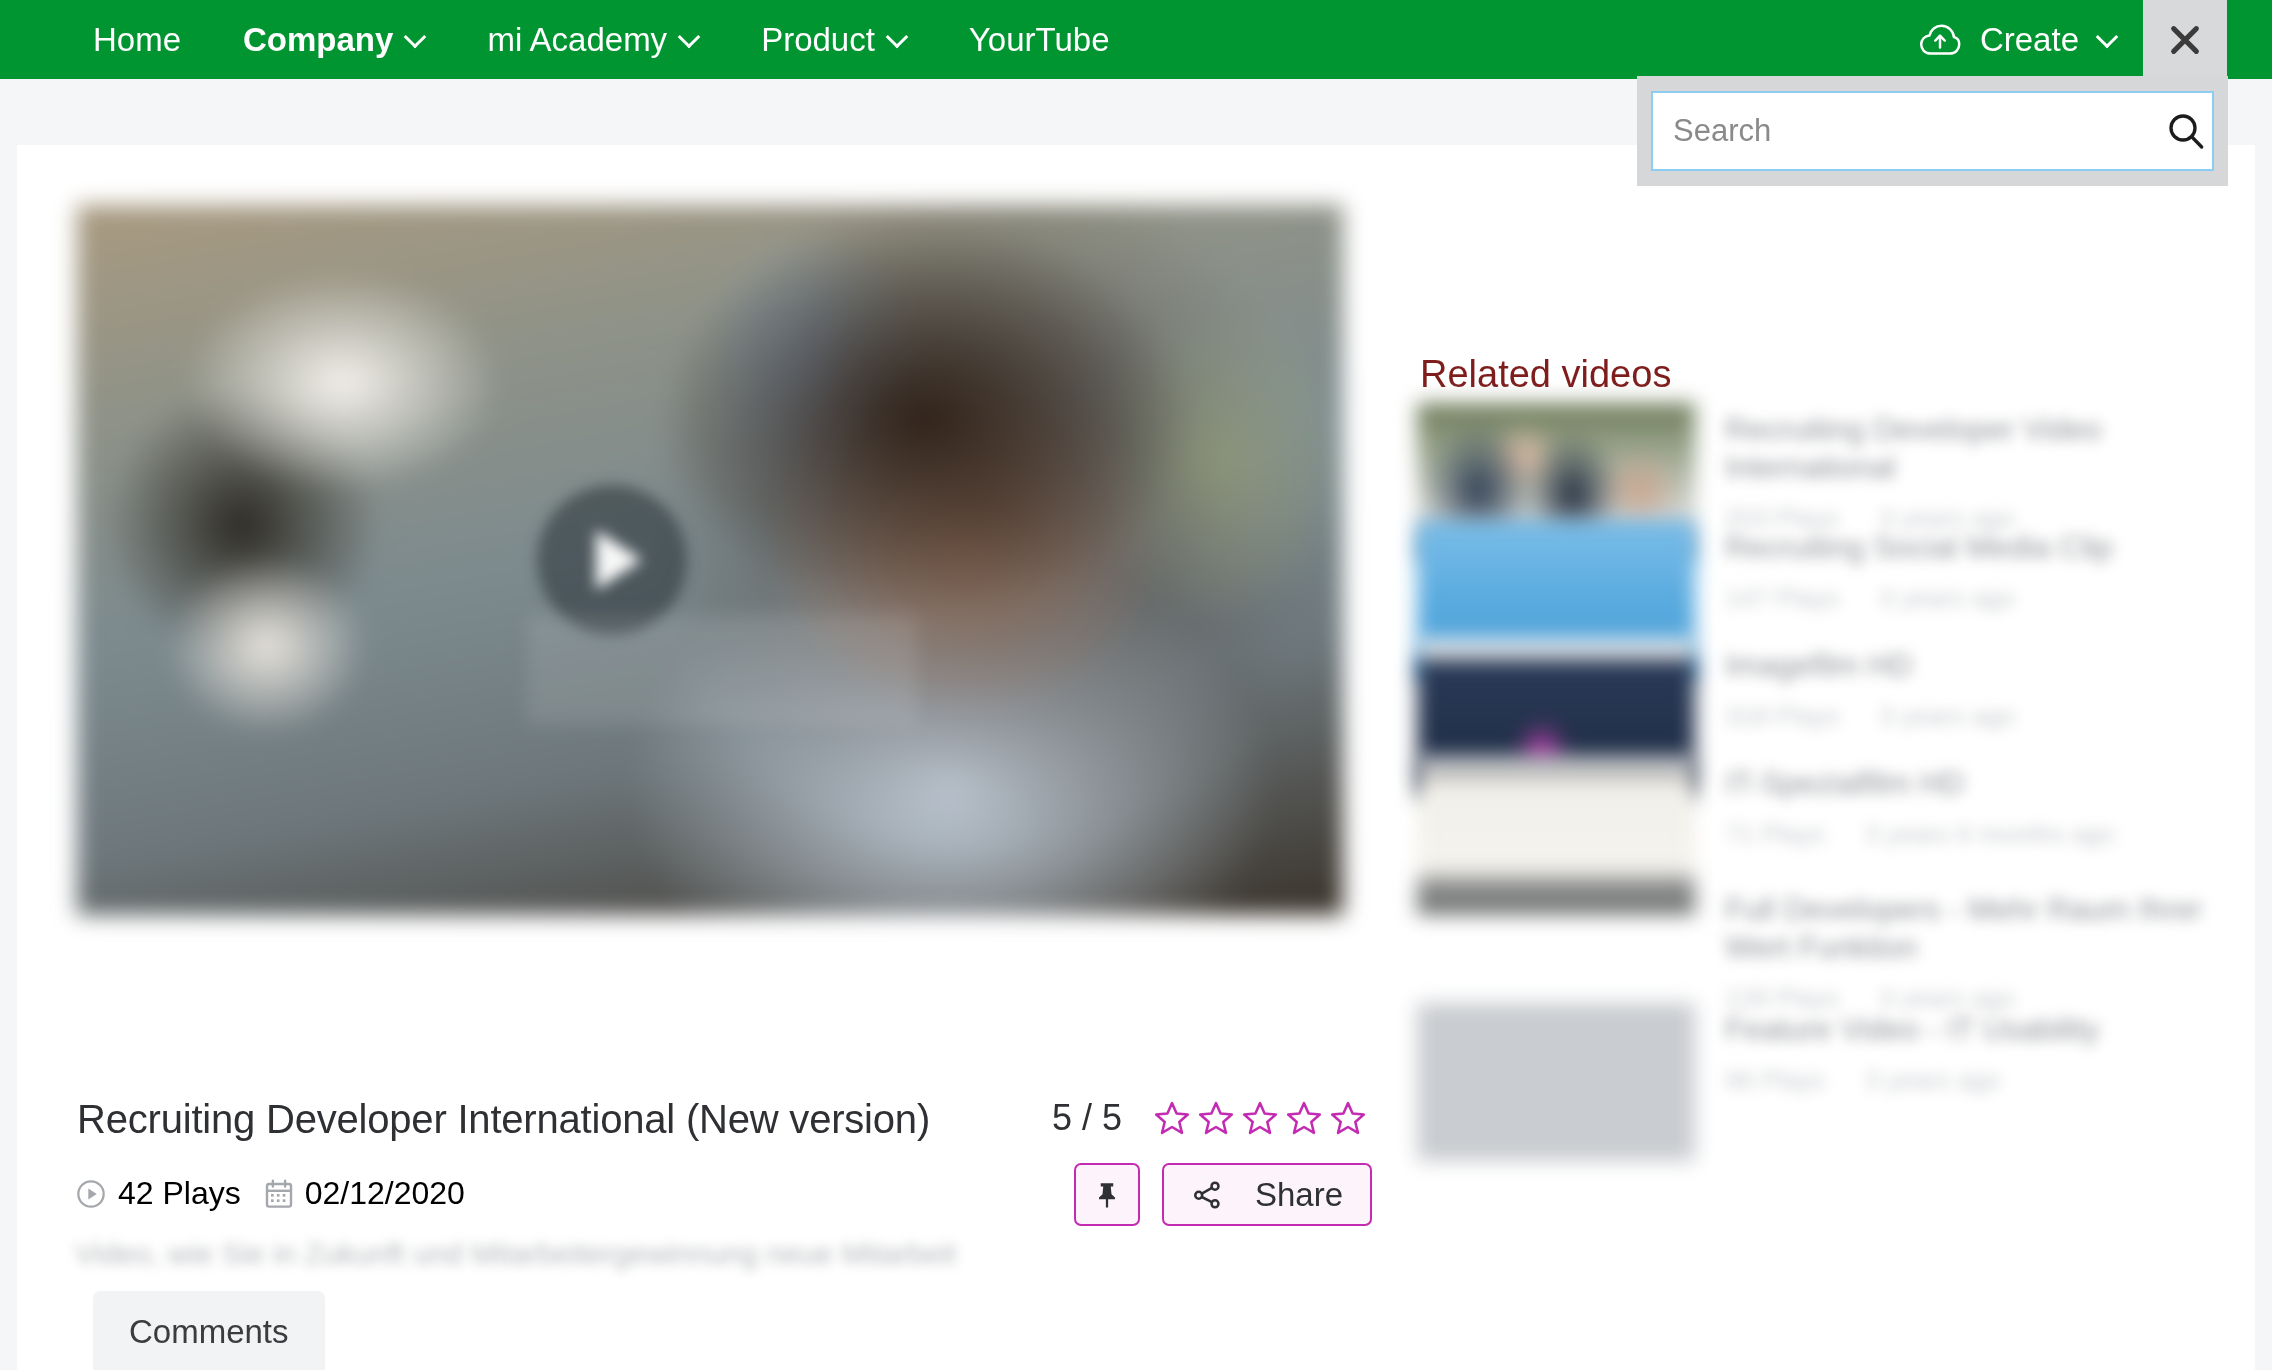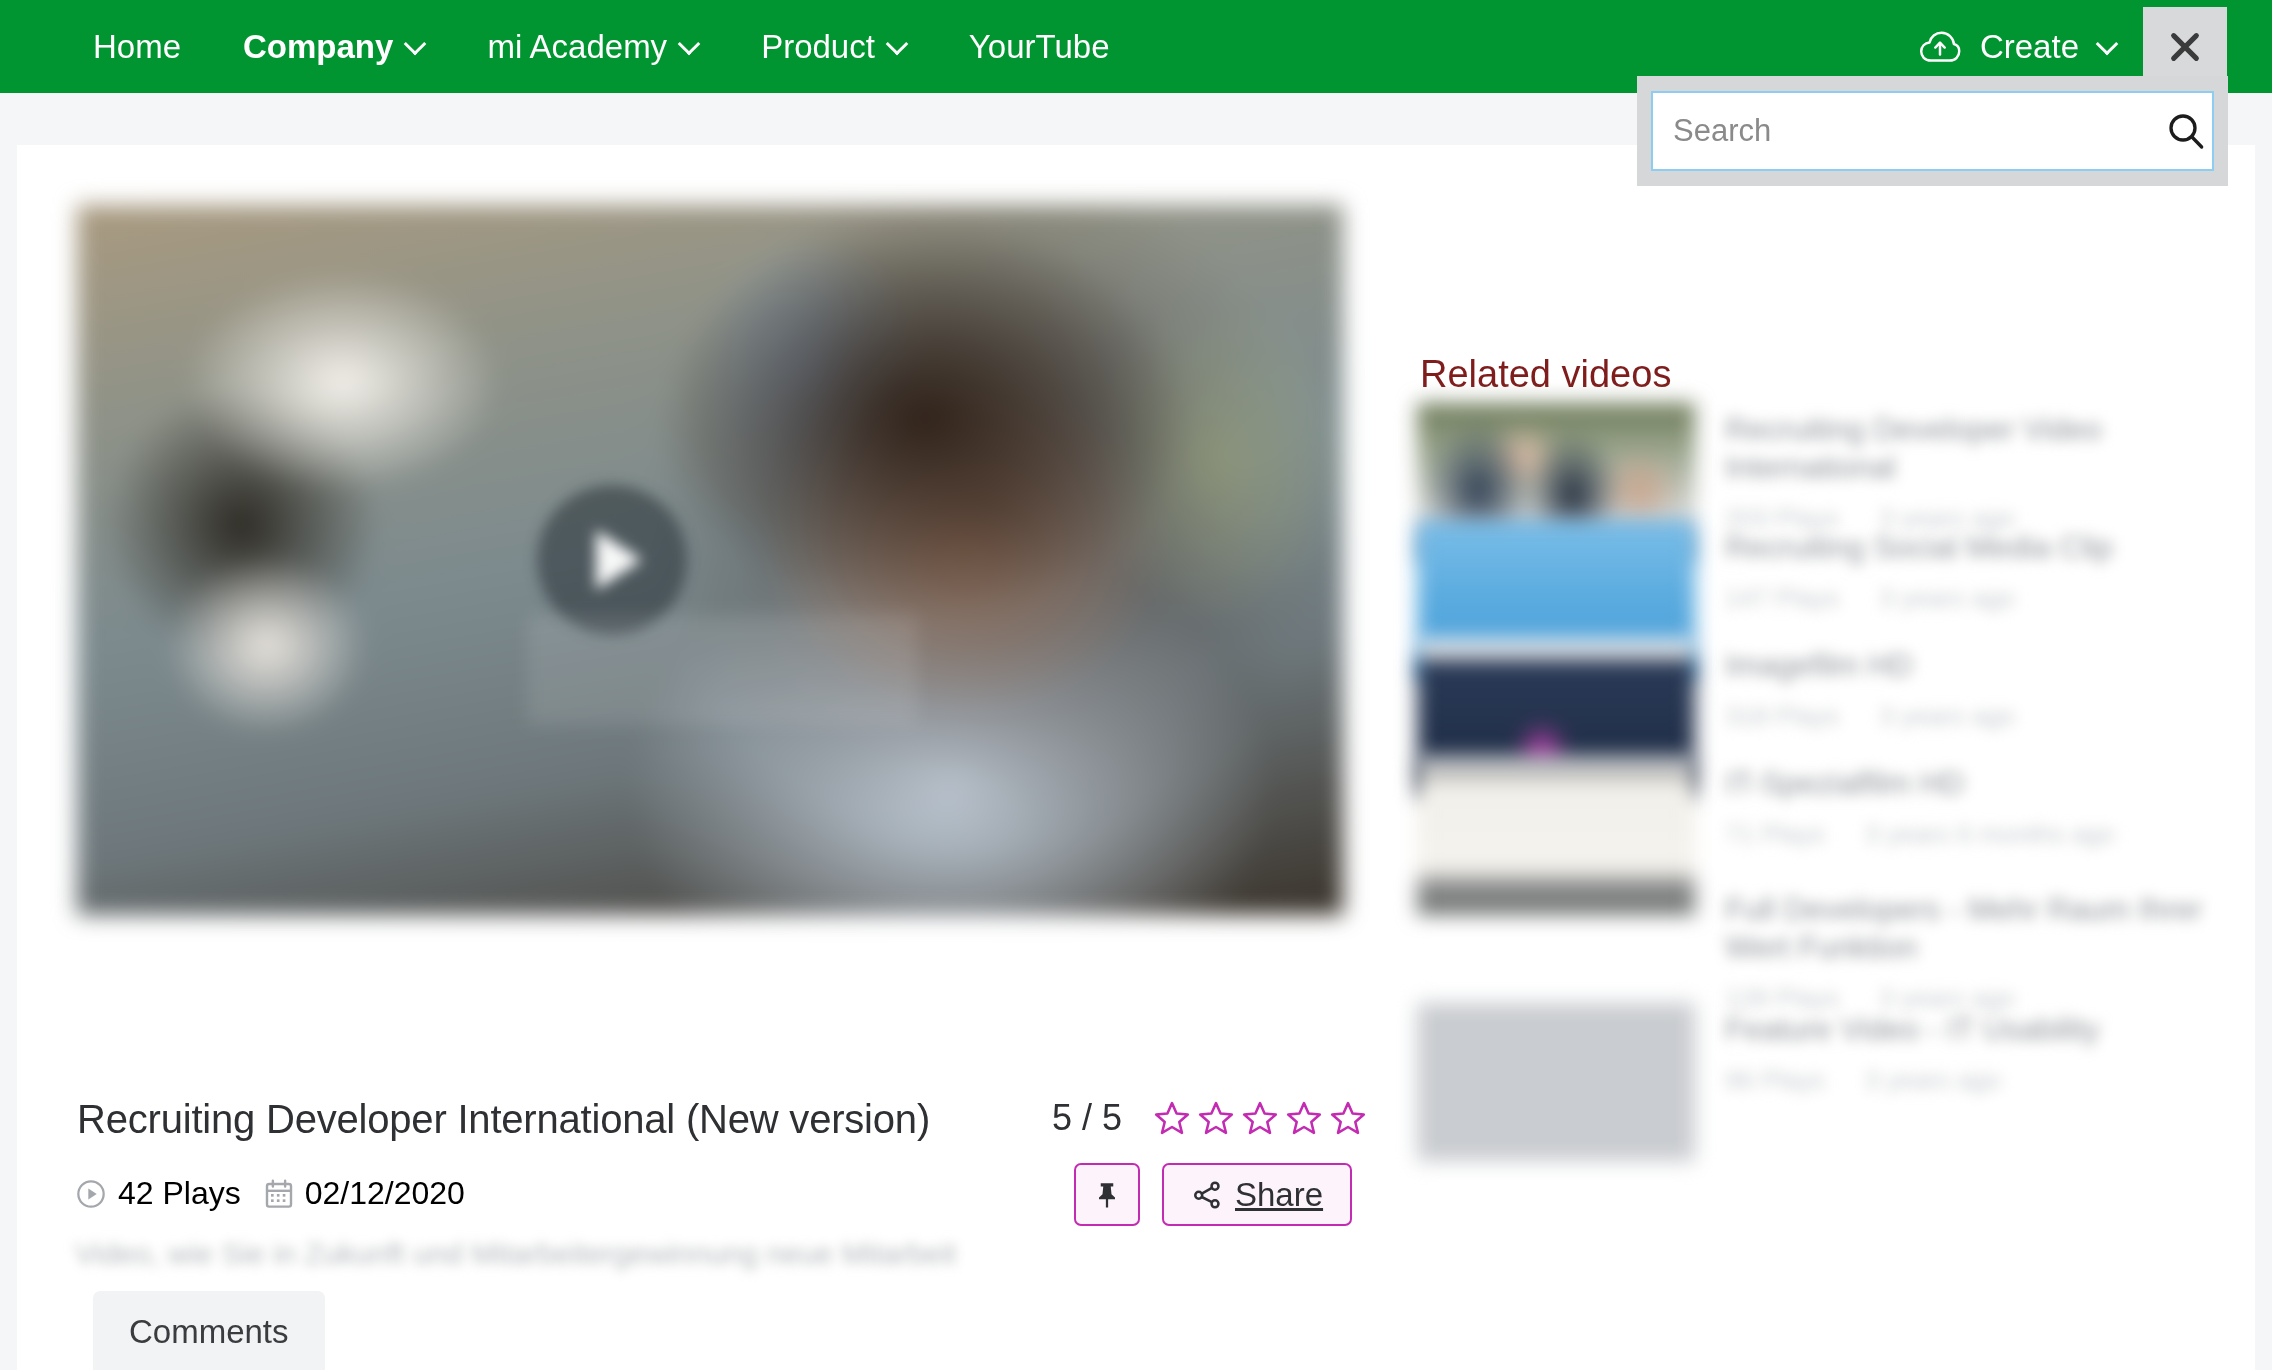--- a/index.html
+++ b/index.html
@@ -13,21 +13,21 @@
     font-family: "Liberation Sans", sans-serif;
     overflow: hidden;
     position: relative;
   }
 
   
   #topnav {
     position: absolute;
     left: 0; top: 0;
     width: 2272px;
-    height: 93px;
+    height: 79px;
     background: #009530;
     display: flex;
     align-items: center;
     box-sizing: border-box;
   }
   .nav-links {
     display: flex;
     align-items: center;
     margin-left: 62px;
     gap: 0px;
@@ -268,21 +268,21 @@
     height: 63px;
     display: flex;
     align-items: center;
     justify-content: center;
     cursor: pointer;
     box-sizing: border-box;
     font-size: 33px;
     color: #2e3033;
   }
   #pin-btn { width: 66px; }
-  #share-btn { padding: 3px 27px; gap: 12px; text-decoration: underline; }
+  #share-btn { padding: 3px 27px; gap: 32px; }
   #comments-tab {
     position: absolute;
     left: 76px;
     bottom: 3px;
     background: #f2f3f4;
     border-radius: 7px 7px 0 0;
     padding: 22px 36px;
     font-size: 33px;
     color: #3a3c3f;
     cursor: pointer;

